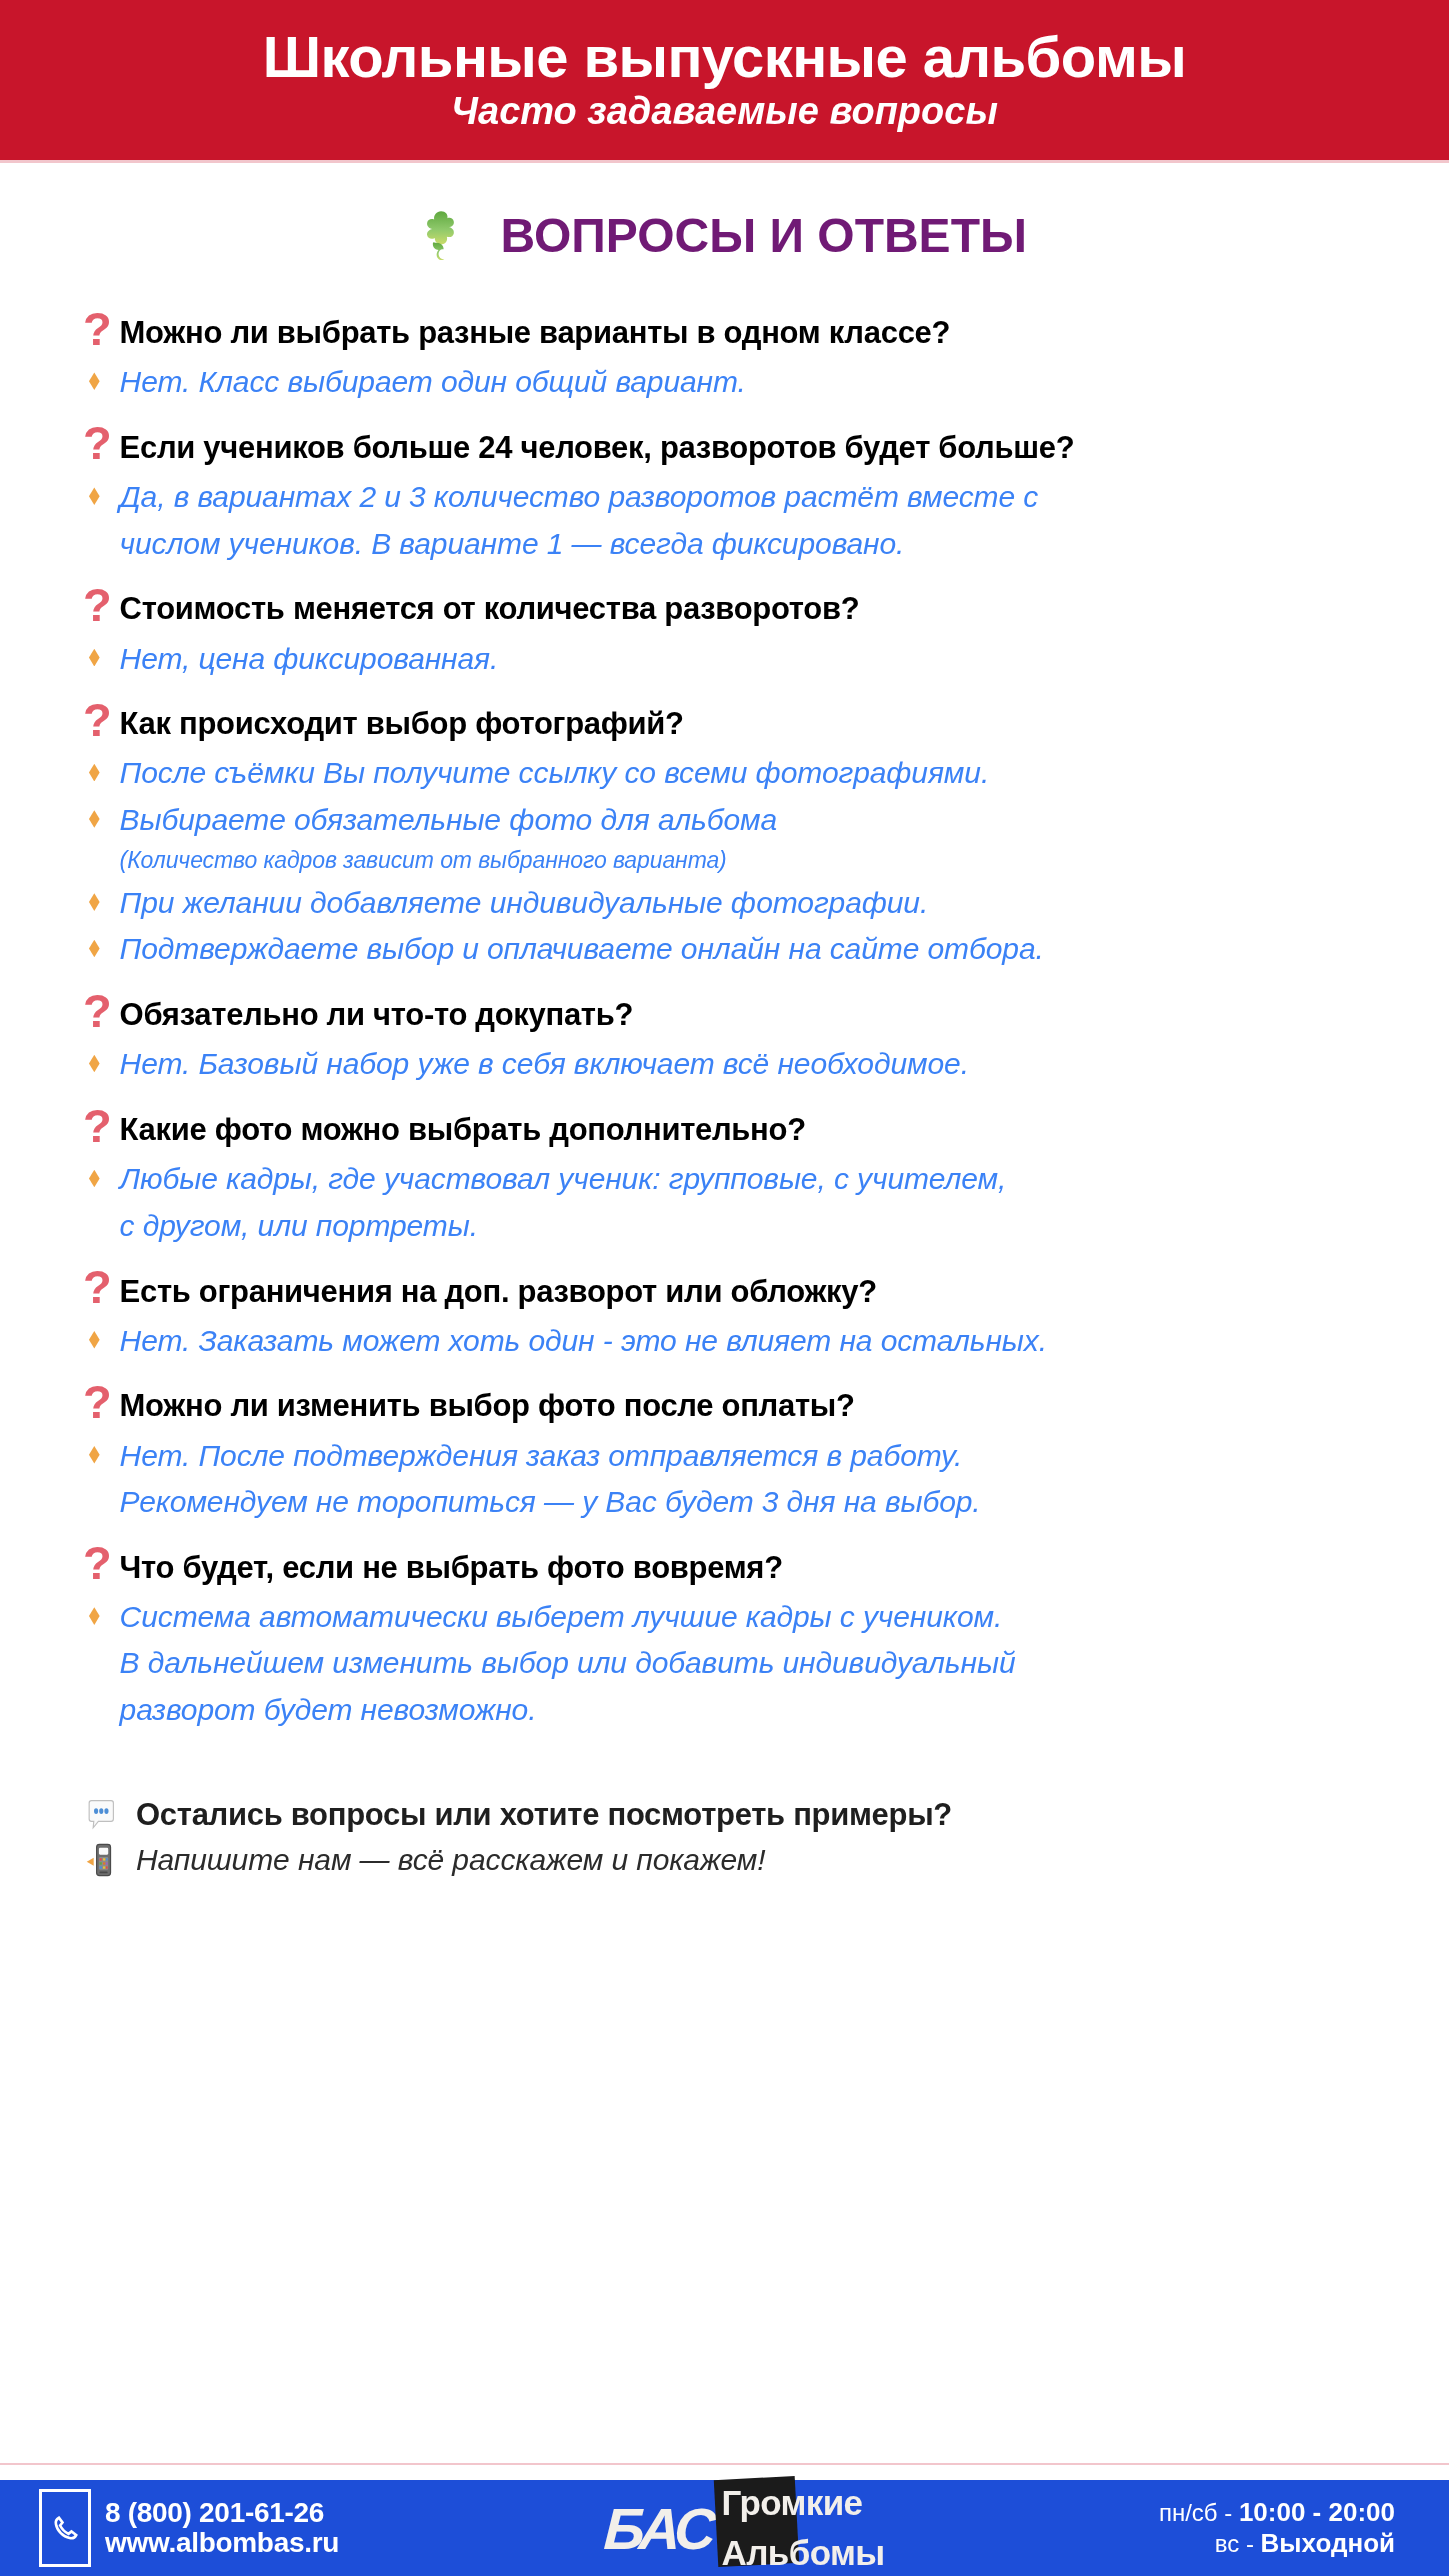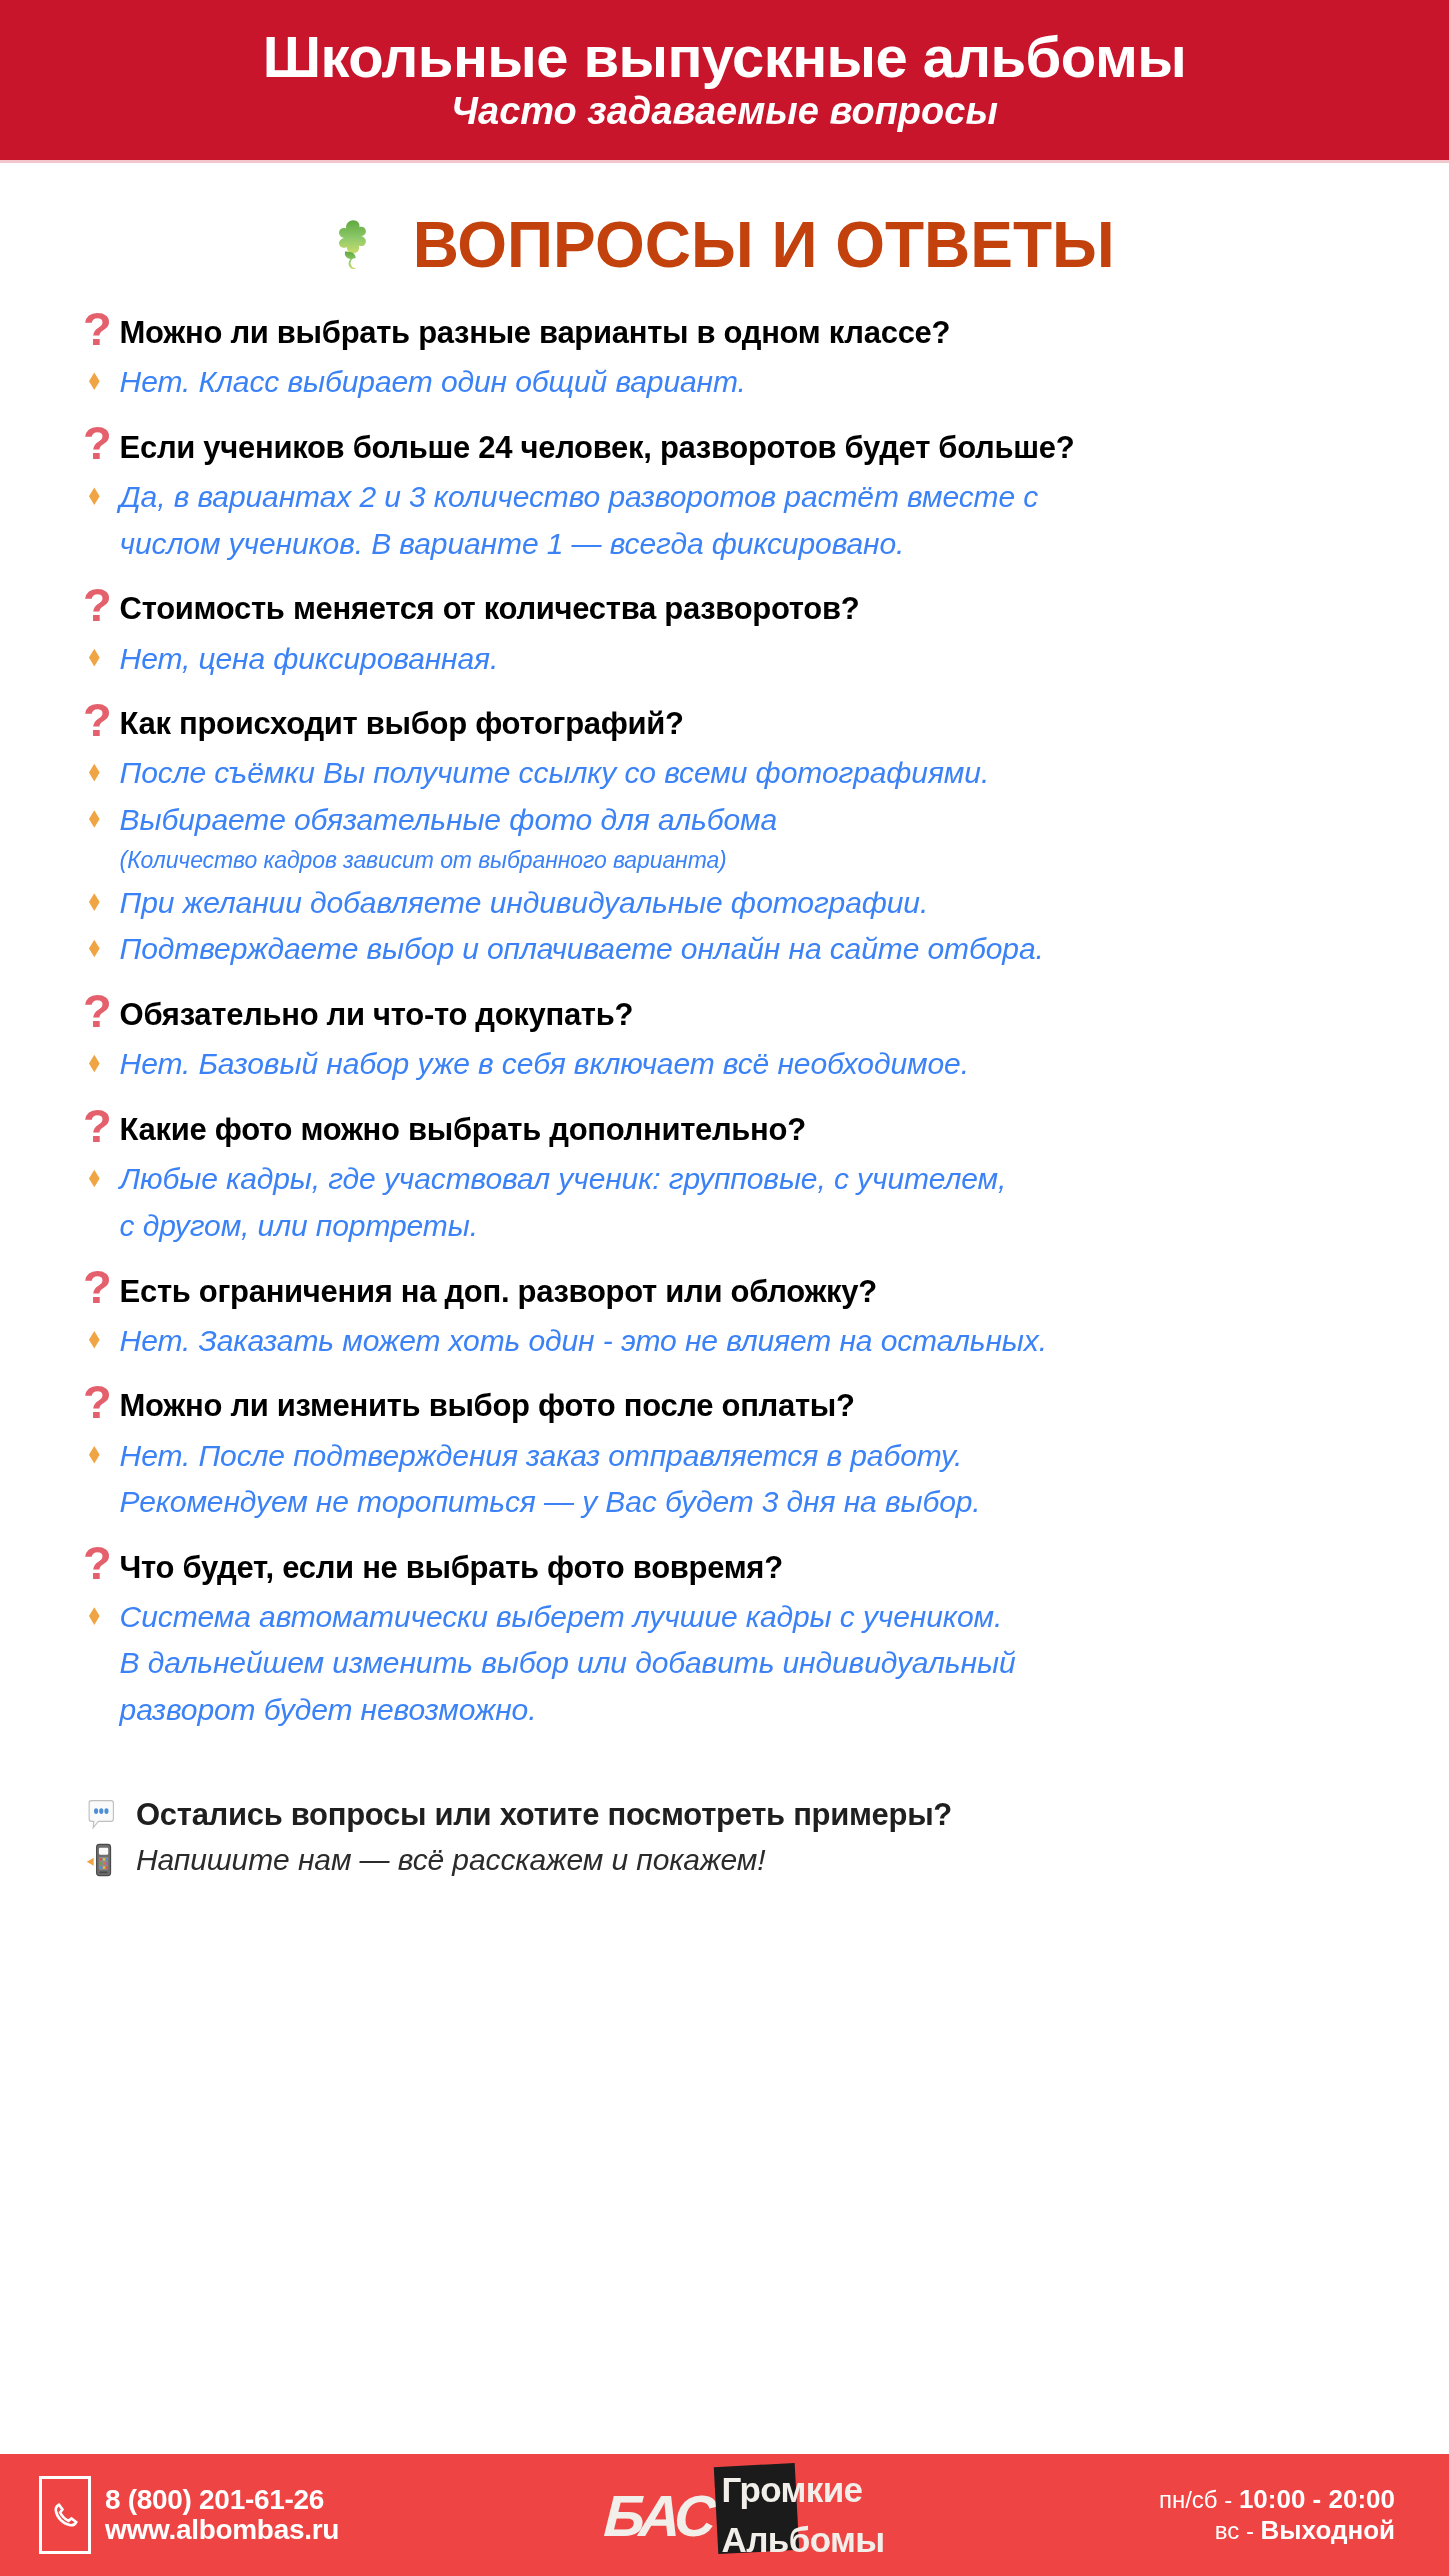--- a/index.html
+++ b/index.html
@@ -30,21 +30,21 @@
     background:#F2C6CC;
   }
 
   
   .section-title {
     position:absolute; left:0; top:208px; width:1449px;
     display:flex; align-items:center; justify-content:center; gap:16.4px;
   }
   .puzzle-icon { width:42px; height:52px; display:block; }
   .section-title-text {
-    font-size:64px; font-weight:bold; color:#c2410c;
+    font-size:48px; font-weight:bold; color:#701a75;
     letter-spacing:0px; white-space:nowrap;margin-left:20px;
   }
 
   
   .faq {
     position:absolute; left:83px; top:314px; width:1289px;
   }
   .qa-block { margin-bottom:26.4px; }
   .qa-block:last-child { margin-bottom:0; }
 
@@ -95,22 +95,22 @@
     font-size:30px; font-style:italic; color:#2B2B2B;
     line-height:1.35; letter-spacing:-0.1px;
   }
 
   
   .footer-rule {
     position:absolute; left:0; bottom:111px; width:1449px; height:2.5px;
     background:#F2C6CC;
   }
   .footer {
-    position:absolute; left:0; bottom:0; width:1449px; height:122px;
-    background:#ef4444;
+    position:absolute; left:0; bottom:0; width:1449px; height:96px;
+    background:#1d4ed8;
     display:flex; align-items:center;
   }
   .footer-left {
     width:483px; display:flex; align-items:center;
     padding-left:39px; gap:14px;
   }
   .phone-box {
     flex:0 0 auto; width:52px; height:78px;
     border:3.1px solid #ffffff;
     display:flex; align-items:center; justify-content:center;

